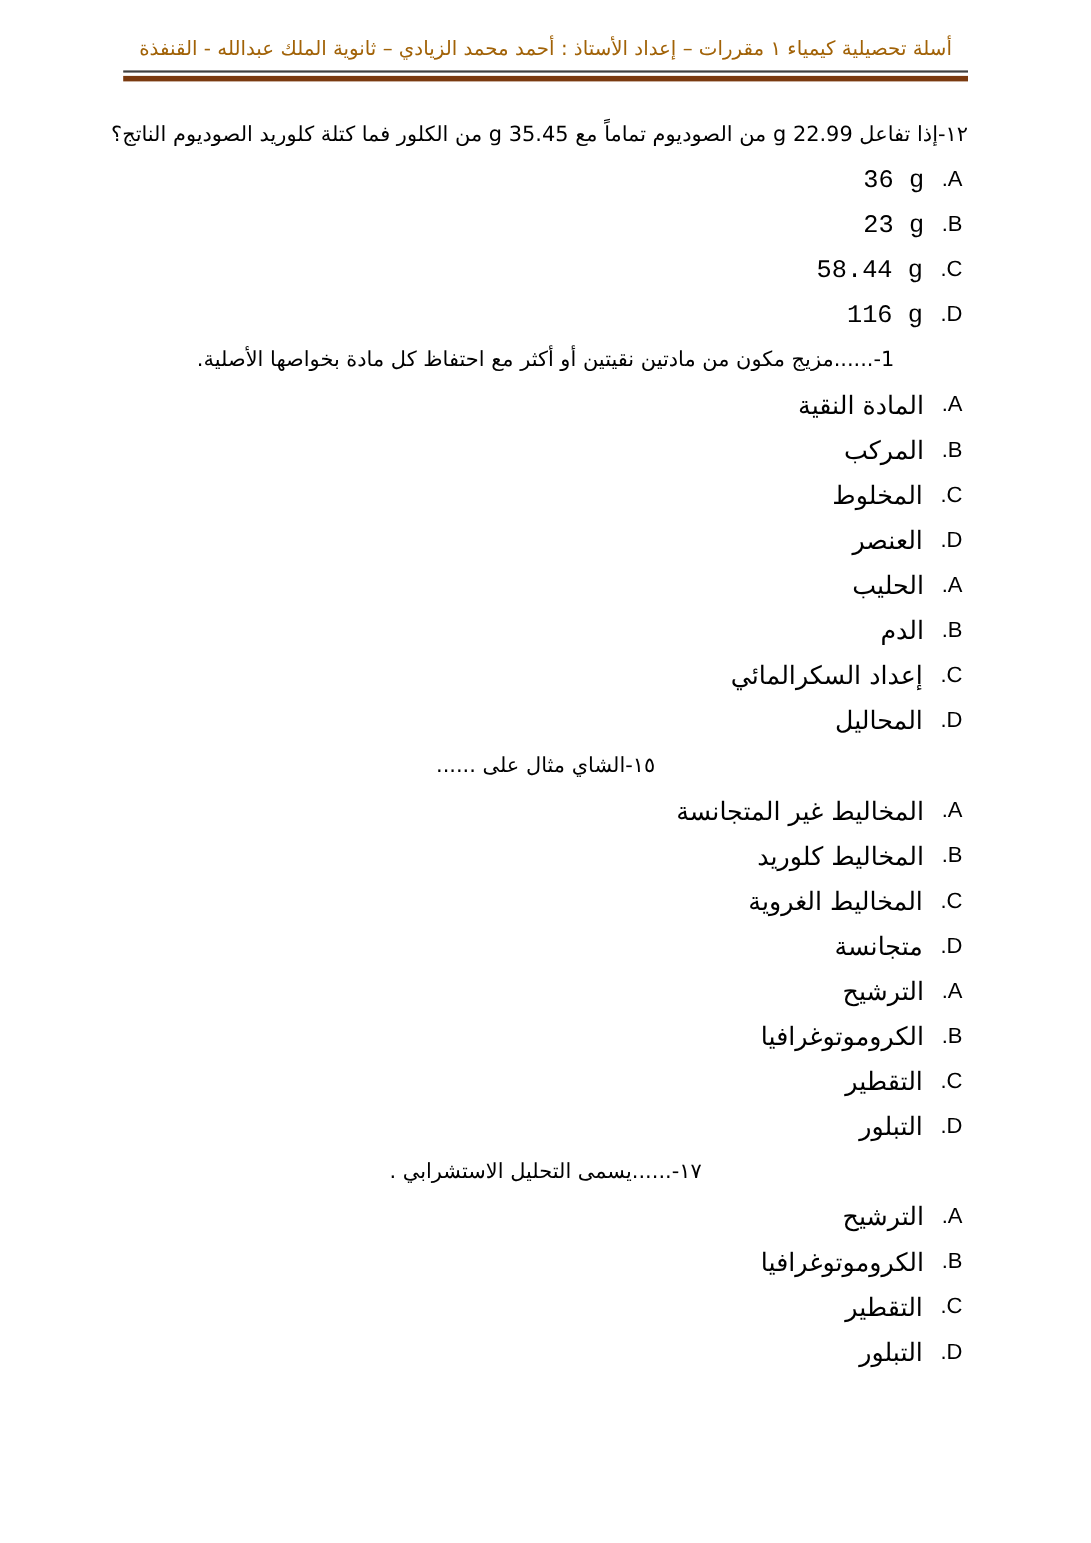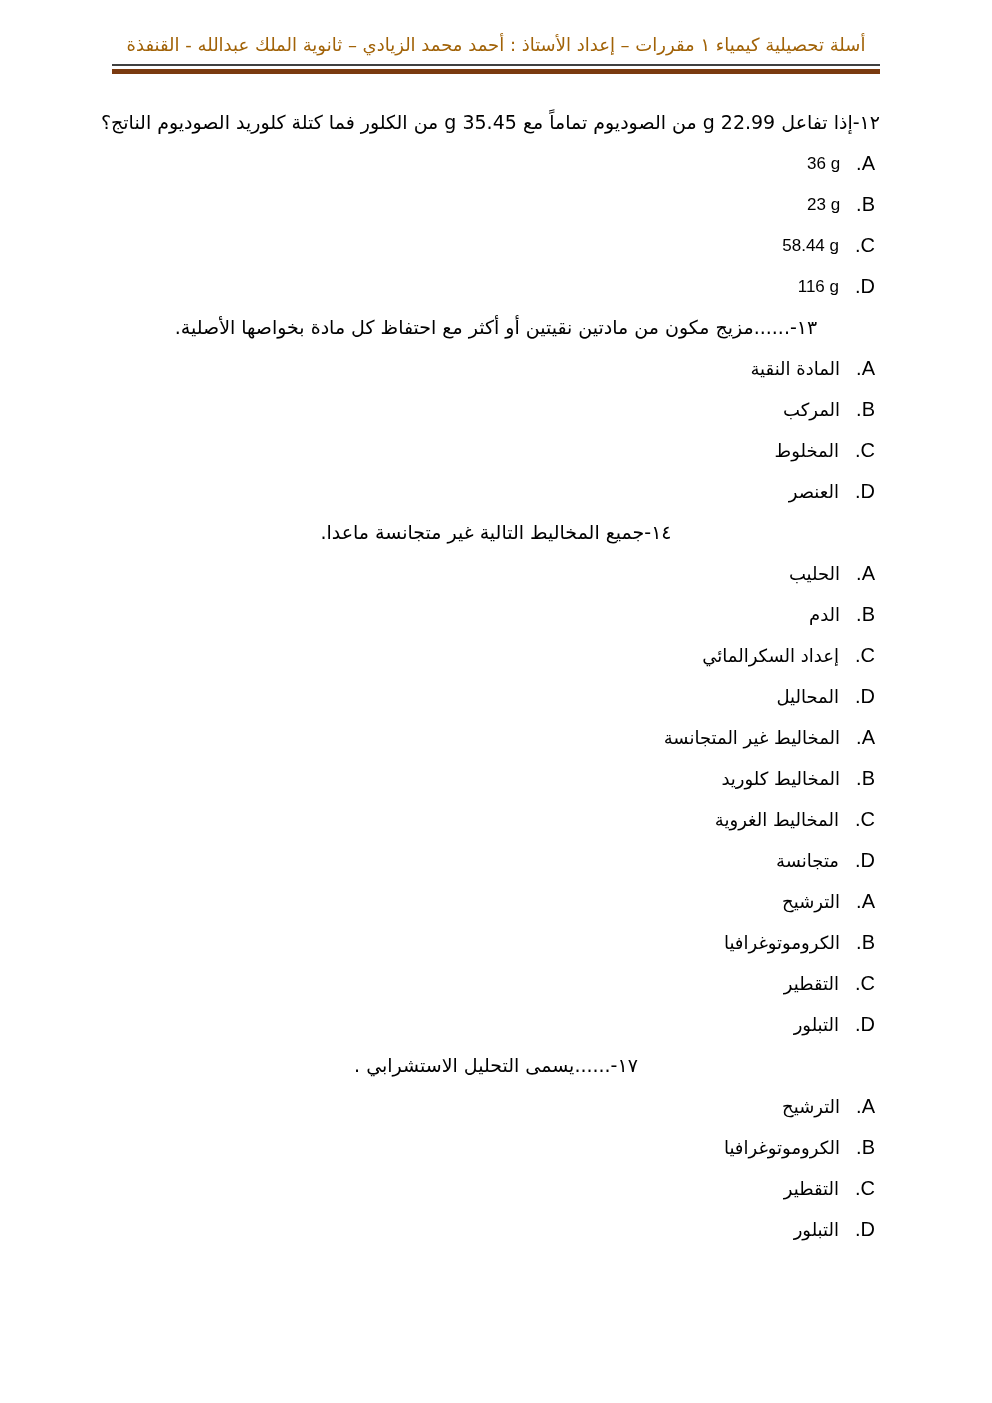--- a/index.html
+++ b/index.html
@@ -49,28 +49,28 @@
   .opt { padding-right: 5px; }
   .marker {
     direction: ltr;
     unicode-bidi: isolate;
     font-family: "Liberation Sans", "DejaVu Sans", sans-serif;
     font-size: 20px;
   }
   .marker::before { content: "."; }
   .opt-label {
     margin-right: 16px;
-    font-size: 18px;
+    font-size: 23px;
     white-space: nowrap;
   }
   .opt-label.latin {
     direction: ltr;
     unicode-bidi: isolate;
-    font-family: Liberation Sans, sans-serif;
-    font-size: 17px;
+    font-family: Liberation Mono, monospace;
+    font-size: 23px;
   }
 </style>
 </head>
 <body>
 
 <div class="page">
 
   <div class="doc-header-title">أسلة تحصيلية كيمياء ١ مقررات – إعداد الأستاذ : أحمد محمد الزيادي – ثانوية الملك عبدالله - القنفذة</div>
   <div class="header-rule">
     <div class="rule-thin" style="background: rgb(64, 64, 64);"></div>
@@ -91,56 +91,56 @@
     </div>
     <div class="line opt">
       <span class="marker">C</span>
       <span class="opt-label latin">58.44 g</span>
     </div>
     <div class="line opt">
       <span class="marker">D</span>
       <span class="opt-label latin">116 g</span>
     </div>
 
-    <div class="line q">١٣-......مزيج مكون من مادتين نقيتين أو أكثر مع احتفاظ كل مادة بخواصها الأصلية.</div>
+    <div class="line q">1-......مزيج مكون من مادتين نقيتين أو أكثر مع احتفاظ كل مادة بخواصها الأصلية.</div>
     <div class="line opt">
       <span class="marker">A</span>
       <span class="opt-label">المادة النقية</span>
     </div>
     <div class="line opt">
       <span class="marker">B</span>
       <span class="opt-label">المركب</span>
     </div>
     <div class="line opt">
       <span class="marker">C</span>
       <span class="opt-label">المخلوط</span>
     </div>
     <div class="line opt">
       <span class="marker">D</span>
       <span class="opt-label">العنصر</span>
     </div>
 
-    <div class="line q">١٤-جميع المخاليط التالية غير متجانسة ماعدا.</div>
     <div class="line opt">
       <span class="marker">A</span>
       <span class="opt-label">الحليب</span>
     </div>
     <div class="line opt">
       <span class="marker">B</span>
       <span class="opt-label">الدم</span>
     </div>
     <div class="line opt">
       <span class="marker">C</span>
       <span class="opt-label">إعداد السكرالمائي</span>
     </div>
     <div class="line opt">
       <span class="marker">D</span>
       <span class="opt-label">المحاليل</span>
     </div>
 
+    <div class="line q">١٥-الشاي مثال على ......</div>
     <div class="line opt">
       <span class="marker">A</span>
       <span class="opt-label">المخاليط غير المتجانسة</span>
     </div>
     <div class="line opt">
       <span class="marker">B</span>
       <span class="opt-label">المخاليط كلوريد</span>
     </div>
     <div class="line opt">
       <span class="marker">C</span>

